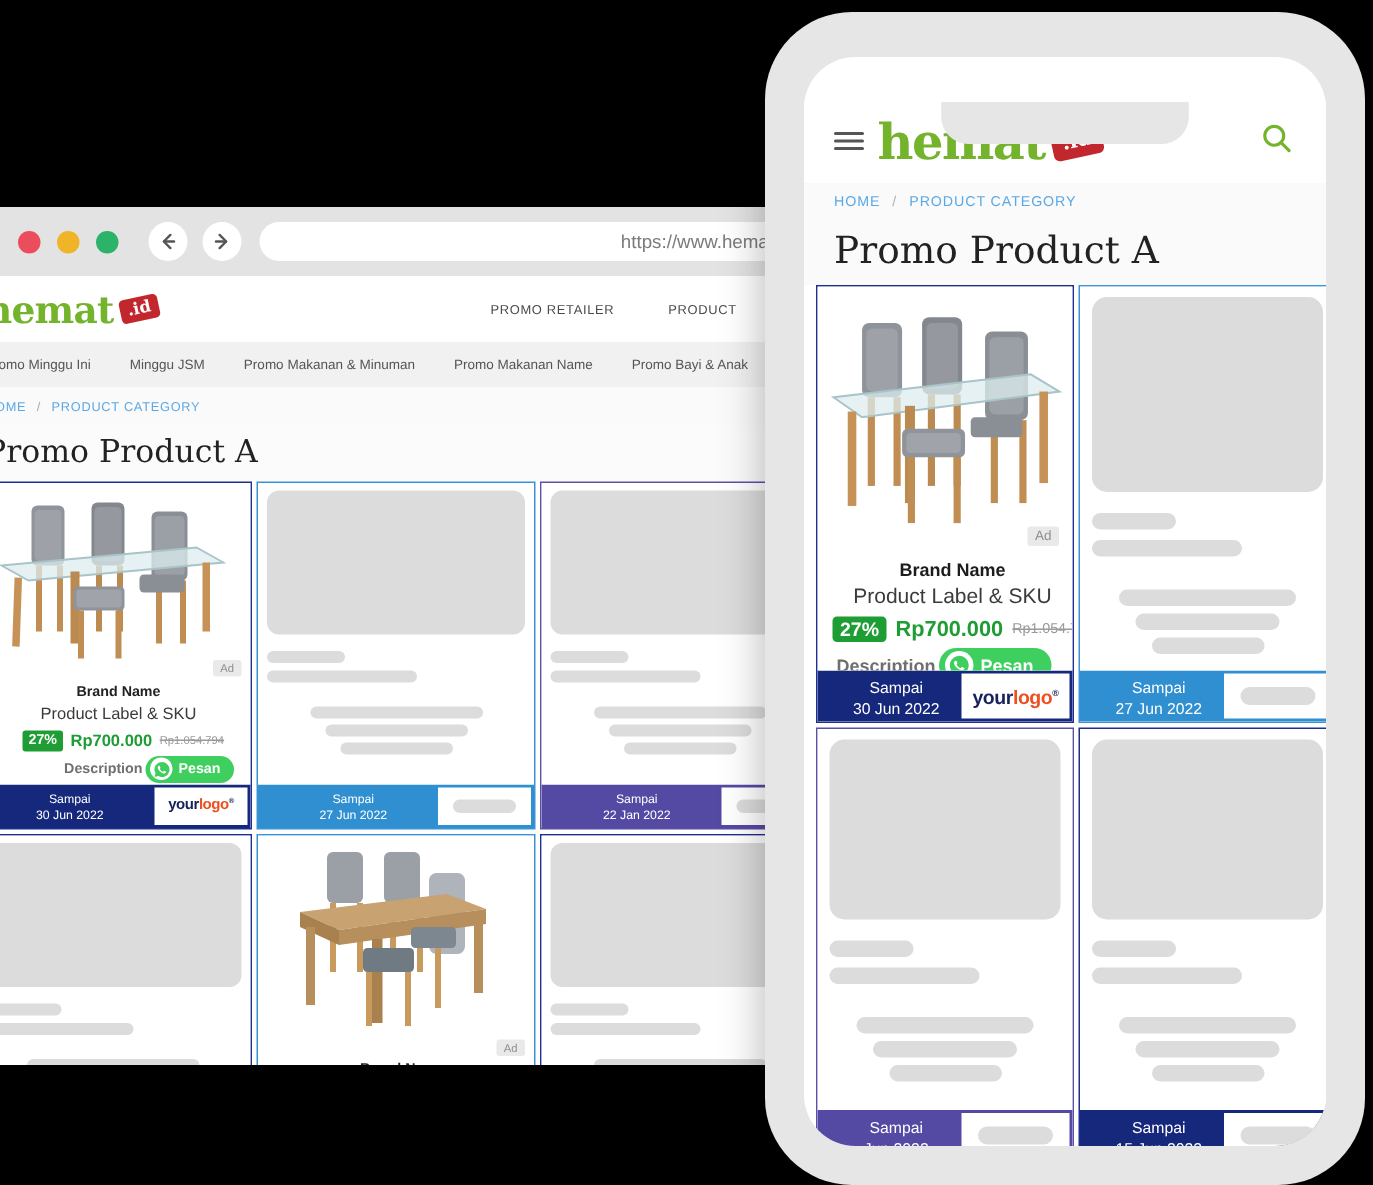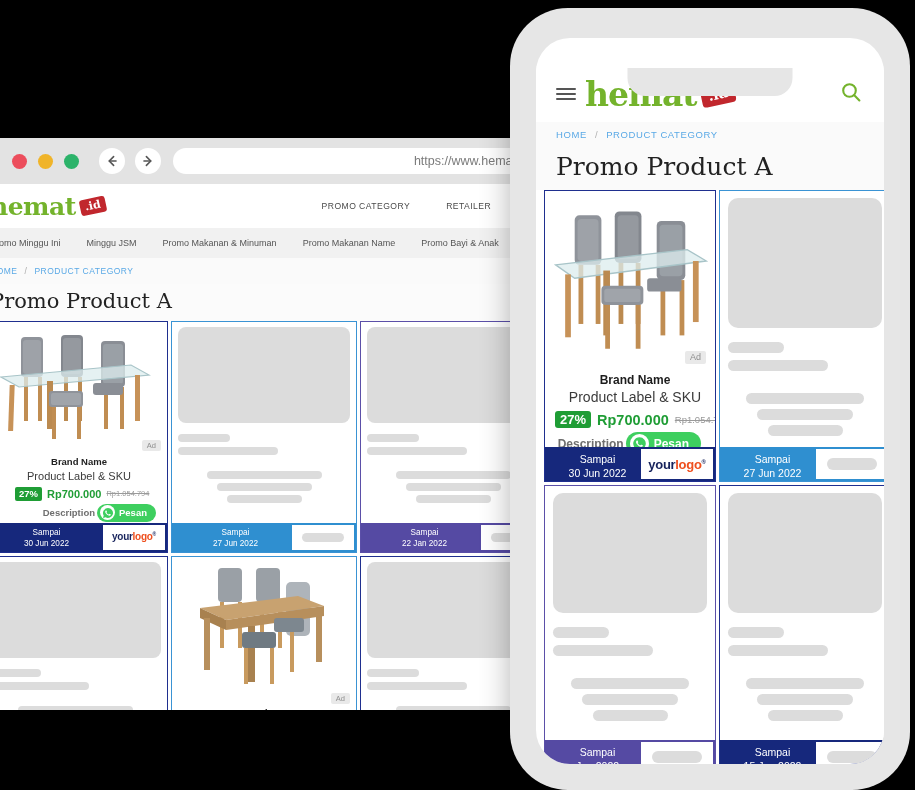--- a/index.html
+++ b/index.html
@@ -273,22 +273,22 @@
         <span>https://www.hemat</span>
       </div>
     </div>
 
     <div class="site-header">
       <div class="logo">
         <span class="logo-word">hemat</span>
         <span class="logo-tag">.id</span>
       </div>
       <div class="site-header-nav">
-        <span>PROMO CATEGORY</span>
-        <span>RETAILER</span>
+        <span>PROMO RETAILER</span>
+        <span>PRODUCT</span>
         <span>DA</span>
       </div>
     </div>
 
     <div class="subnav">
       <span>Promo Minggu Ini</span>
       <span>Minggu JSM</span>
       <span>Promo Makanan &amp; Minuman</span>
       <span>Promo Makanan Name</span>
       <span>Promo Bayi &amp; Anak</span>

